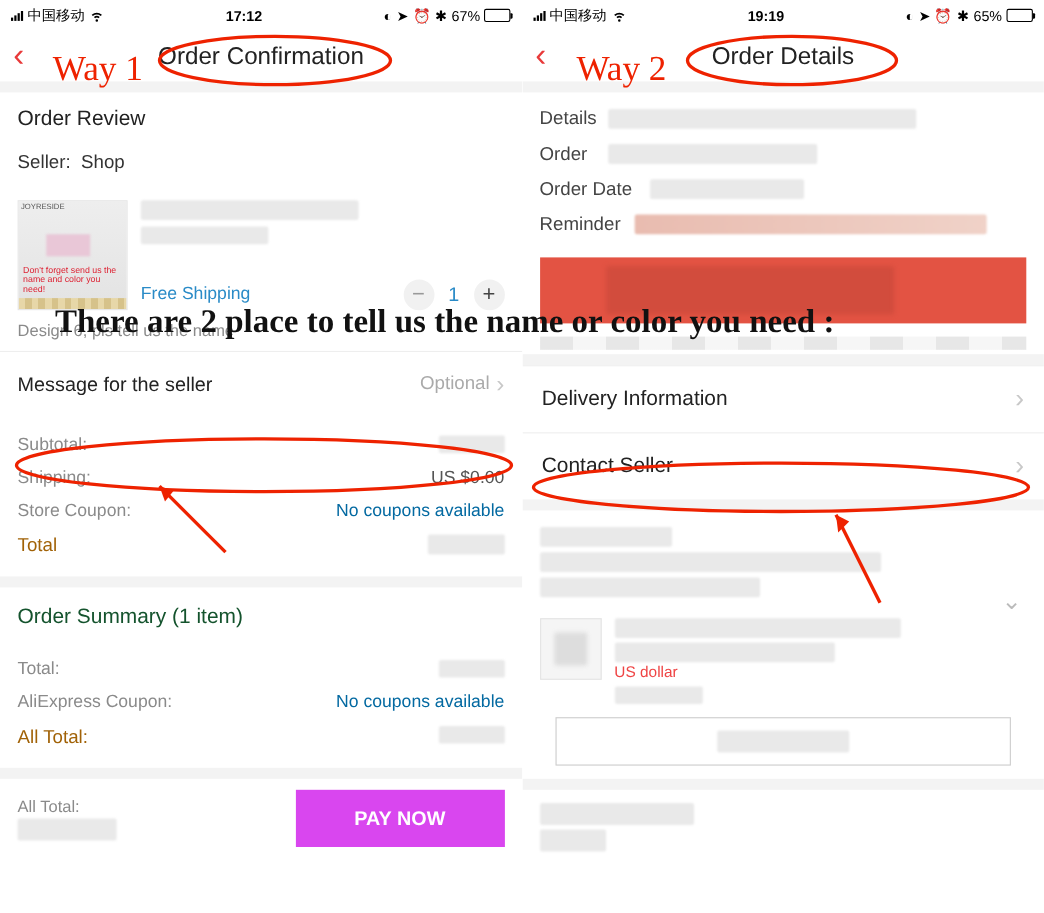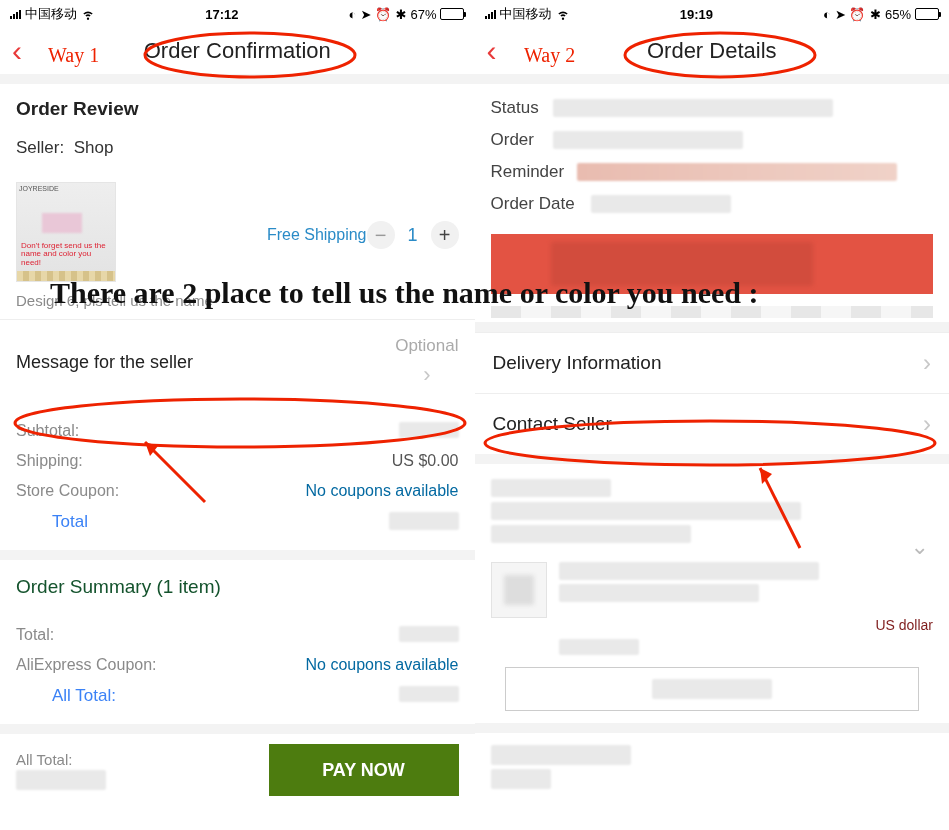--- a/index.html
+++ b/index.html
@@ -66,81 +66,81 @@
     left: 0; right: 0;
     text-align: center;
     font-size: 22px;
     font-weight: 500;
     color: #222;
   }
 
   .section-gap { height: 10px; background: #f3f3f3; }
 
   .section { padding: 14px 16px; }
-  .section-title { font-size: 19px; color:#222; font-weight: 700; margin-bottom: 18px;}
+  .section-title { font-size: 19px; color:#222; font-weight: 400; margin-bottom: 18px;}
   .seller-line { font-size: 17px; color:#333; }
 
   
   .product-row {
     display: flex; gap: 12px; padding: 10px 16px 6px 16px;
   }
   .thumb {
     width: 100px; height: 100px;
     background: linear-gradient(#eee,#e3e3e3);
     border: 1px solid #e5e5e5;
     position: relative;
     overflow: hidden;
     font-size: 7px;
   }
   .thumb-top { position:absolute; top:2px; left:2px; font-size:7px; color:#555; }
   .thumb-mid { position:absolute; top:30px; left:25px; width:40px; height:20px; background:#e9c7d7; filter:blur(1px);}
   .thumb-note { position:absolute; bottom:14px; left:4px; right:4px; font-size:8px; color:#d23; line-height:1.05; }
   .thumb-strip { position:absolute; bottom:0; left:0; right:0; height:10px;
     background: repeating-linear-gradient(90deg,#e7d7a8 0 6px,#d6c28a 6px 12px); }
 
-  .product-meta { flex:1; display:flex; flex-direction:row; justify-content:space-between; }
+  .product-meta { flex:1; display:flex; flex-direction:column; justify-content:space-between; }
   .blur-bar { background:#e9e9e9; border-radius:2px; filter: blur(1px); }
   .blur-bar.short { width: 60%; height: 18px; margin-bottom:6px;}
   .blur-bar.mid { width: 35%; height: 16px; }
 
   .qty-row { display:flex; align-items:center; justify-content:space-between; margin-top:6px;}
   .free-ship { color:#2a8bc7; font-size:16px; }
   .stepper { display:flex; align-items:center; gap:10px; }
   .step-btn { width:28px; height:28px; border-radius:50%; background:#f1f1f1; color:#999;
     display:flex; align-items:center; justify-content:center; font-size:20px; border:none; }
   .step-btn.plus { color:#444; }
   .qty-val { color:#2a8bc7; font-size:18px; width:16px; text-align:center;}
 
   .variant-note { padding: 4px 16px 10px; color:#8a8a8a; font-size:15px; }
 
   
   .list-row {
     display:flex; align-items:center; justify-content:space-between;
     padding: 16px 16px; border-top:1px solid #eee;
   }
   .list-row .label { font-size:18px; color:#222;}
-  .list-row .right { display:flex; align-items:center; gap:6px; color:#aaa; font-size:17px;flex-direction:column;}
+  .list-row .right { display:flex; align-items:center; gap:6px; color:#aaa; font-size:17px;}
   .chev-right { color:#c8c8c8; font-size:22px; font-weight:300;}
 
   
   .price-block { padding: 12px 16px; }
   .price-line { display:flex; justify-content:space-between; padding:6px 0; font-size:16px; color:#8a8a8a;}
   .price-line .val { color:#555;}
   .price-line .link { color:#0369a1;padding-left:40px;}
-  .price-line.total .lbl { color:#3b82f6; font-size:17px;margin-left:36px;}
+  .price-line.total .lbl { color:#a16207; font-size:17px;}
 
   
   .summary-title { font-size:19px; color:#14532d; padding: 16px 16px 10px;}
   .pay-bar {
     display:flex; align-items:center; justify-content:space-between;
     padding: 10px 16px 16px; gap:16px;
   }
   .pay-left { color:#8a8a8a; font-size:15px;}
   .pay-left .blur-bar { width: 90px; height:20px; margin-top:2px;}
-  .pay-btn { flex:0 0 190px; height:52px; background:#4d7c0f; color:#fff;
+  .pay-btn { flex:0 0 190px; height:52px; background:#d946ef; color:#fff;
     font-size:18px; font-weight:700; border:none; display:flex; align-items:center; justify-content:center;}
 
   
   .kv-list { padding: 8px 16px; }
   .kv-row { display:flex; align-items:center; padding: 6px 0; font-size:17px; color:#444;}
   .kv-row .k { min-width: 62px; color:#444;}
   .kv-row .blur-bar { height:18px; }
   .kv-row .blur-bar.red { background: linear-gradient(90deg,#e9bcb0,#f0d2c8); }
 
   .red-banner { margin: 6px 16px 12px; height:60px; background:#e35343; position:relative;}
@@ -158,31 +158,31 @@
 
   .addr-block { padding: 10px 16px 8px; position:relative;}
   .addr-block .line .blur-bar { height:18px; margin:5px 0;}
   .addr-chevdown { position:absolute; right:20px; top:70px; color:#bbb; font-size:22px;}
 
   .item-card { margin: 6px 16px; display:flex; gap:12px; }
   .item-card .th { width:56px; height:56px; border:1px solid #e3e3e3; background:#f5f5f5; position:relative;}
   .item-card .th .blur-bar{ position:absolute; inset:12px; background:#ddd; filter:blur(2px);}
   .item-card .meta { flex:1; }
   .item-card .meta .t { height:18px; }
-  .meta-note { font-size:14px; color:#7f1d1d; margin-top:15px;text-align:right;}
+  .meta-note { font-size:14px; color:#ef4444; margin-top:0;}
   .btn-outline { margin:12px 30px; height:44px; border:1px solid #ccc; background:#fff;
     display:flex; align-items:center; justify-content:center;}
   .btn-outline .blur-bar{ width:120px; height:20px;}
 
   .footer-bits { padding: 8px 16px; }
   .footer-bits .blur-bar { height:20px; margin:4px 0;}
 
   
   .overlay { position:absolute; inset:0; pointer-events:none; }
-  .way-label { position:absolute; color:#e20; font-size:20px; font-family: "Times New Roman", serif; }
+  .way-label { position:absolute; color:#e20; font-size:32px; font-family: "Times New Roman", serif; }
   .banner-text {
     position:absolute; left:50px; right:13px; top:276px;
     font-family:"Times New Roman",serif; font-weight:700; font-size:30px; color:#111;
     white-space:nowrap;
   }
   svg.anno { position:absolute; overflow:visible; }
   .anno ellipse { fill:none; stroke:#e20; stroke-width:3; }
   .anno line { stroke:#e20; stroke-width:3; }
   .anno polygon { fill:#e20; }
 
@@ -339,34 +339,34 @@
 
     <div class="nav-header">
       <div class="back-chevron">‹</div>
       <div class="nav-title">Order Details</div>
     </div>
 
     <div class="section-gap"></div>
 
     <div class="kv-list">
       <div class="kv-row">
-          <span class="k">Status</span>
+          <span class="k">Details</span>
           <span class="blur-bar" style="width:280px"></span>
         </div>
       <div class="kv-row">
           <span class="k">Order</span>
           <span class="blur-bar" style="width:190px"></span>
         </div>
       <div class="kv-row">
+          <span class="k" style="min-width:100px">Order Date</span>
+          <span class="blur-bar" style="width:140px"></span>
+        </div>
+      <div class="kv-row">
           <span class="k" style="min-width:86px">Reminder</span>
           <span class="blur-bar red" style="width:320px"></span>
-        </div>
-      <div class="kv-row">
-          <span class="k" style="min-width:100px">Order Date</span>
-          <span class="blur-bar" style="width:140px"></span>
         </div>
     </div>
 
     <div class="red-banner">
         <div class="blur-bar"></div>
       </div>
     <div class="stripes"></div>
 
     <div class="section-gap"></div>
 

